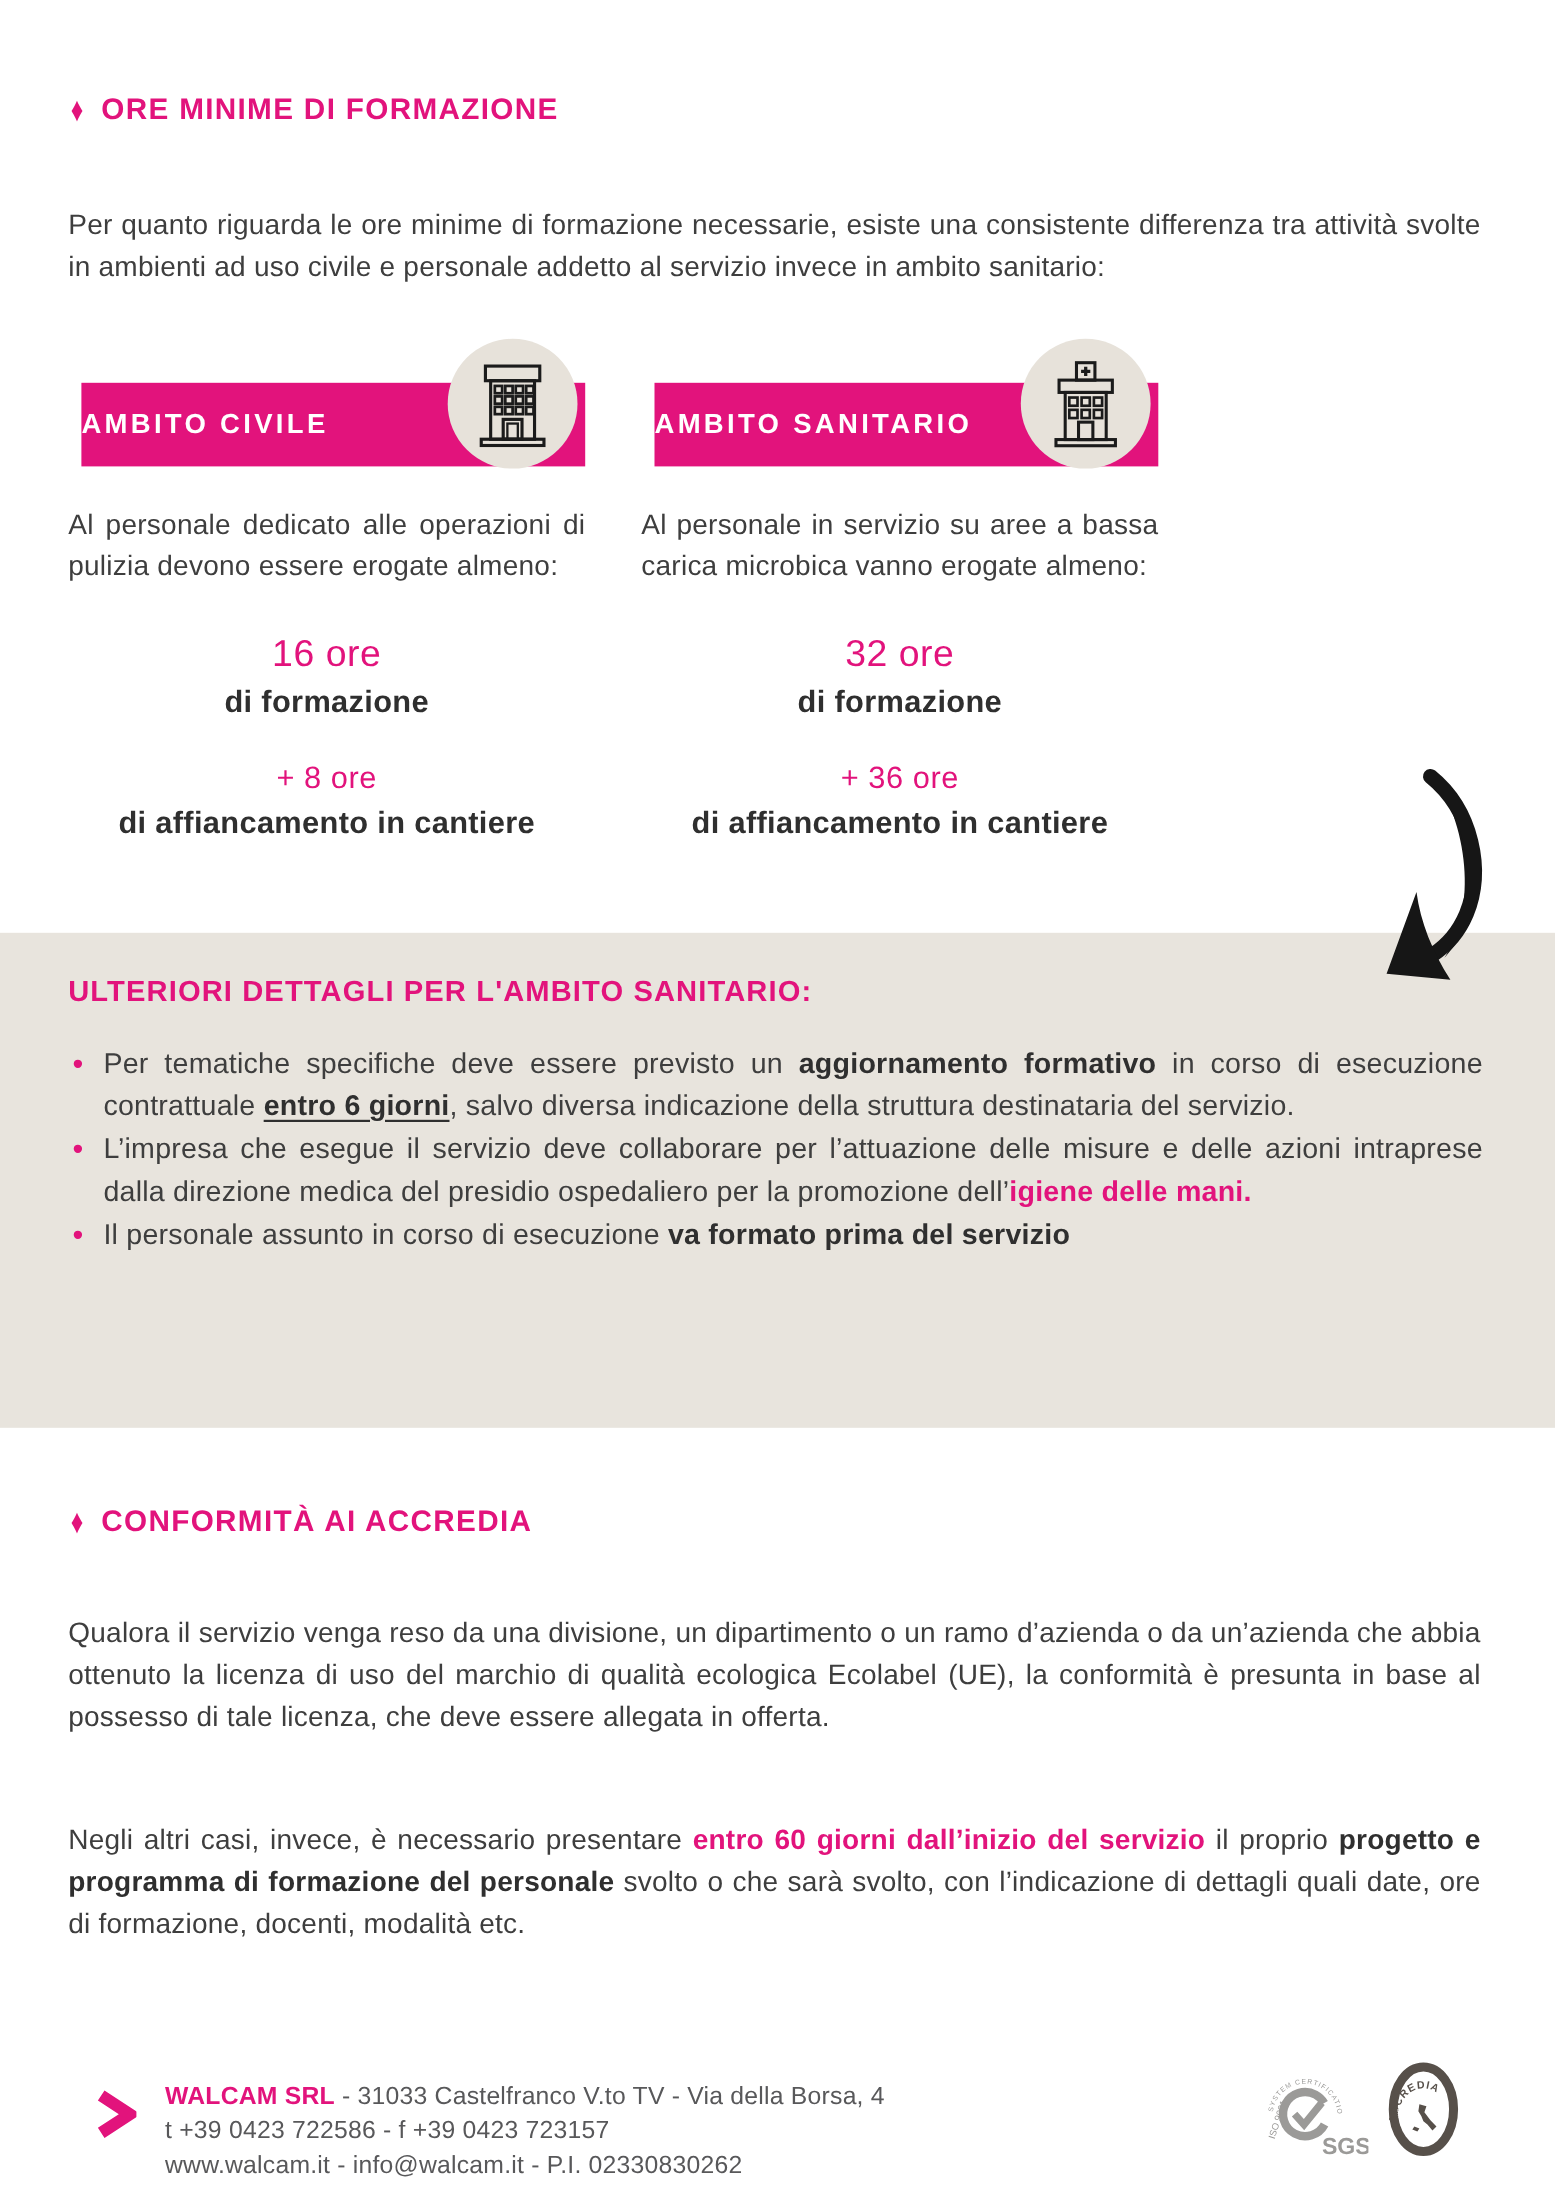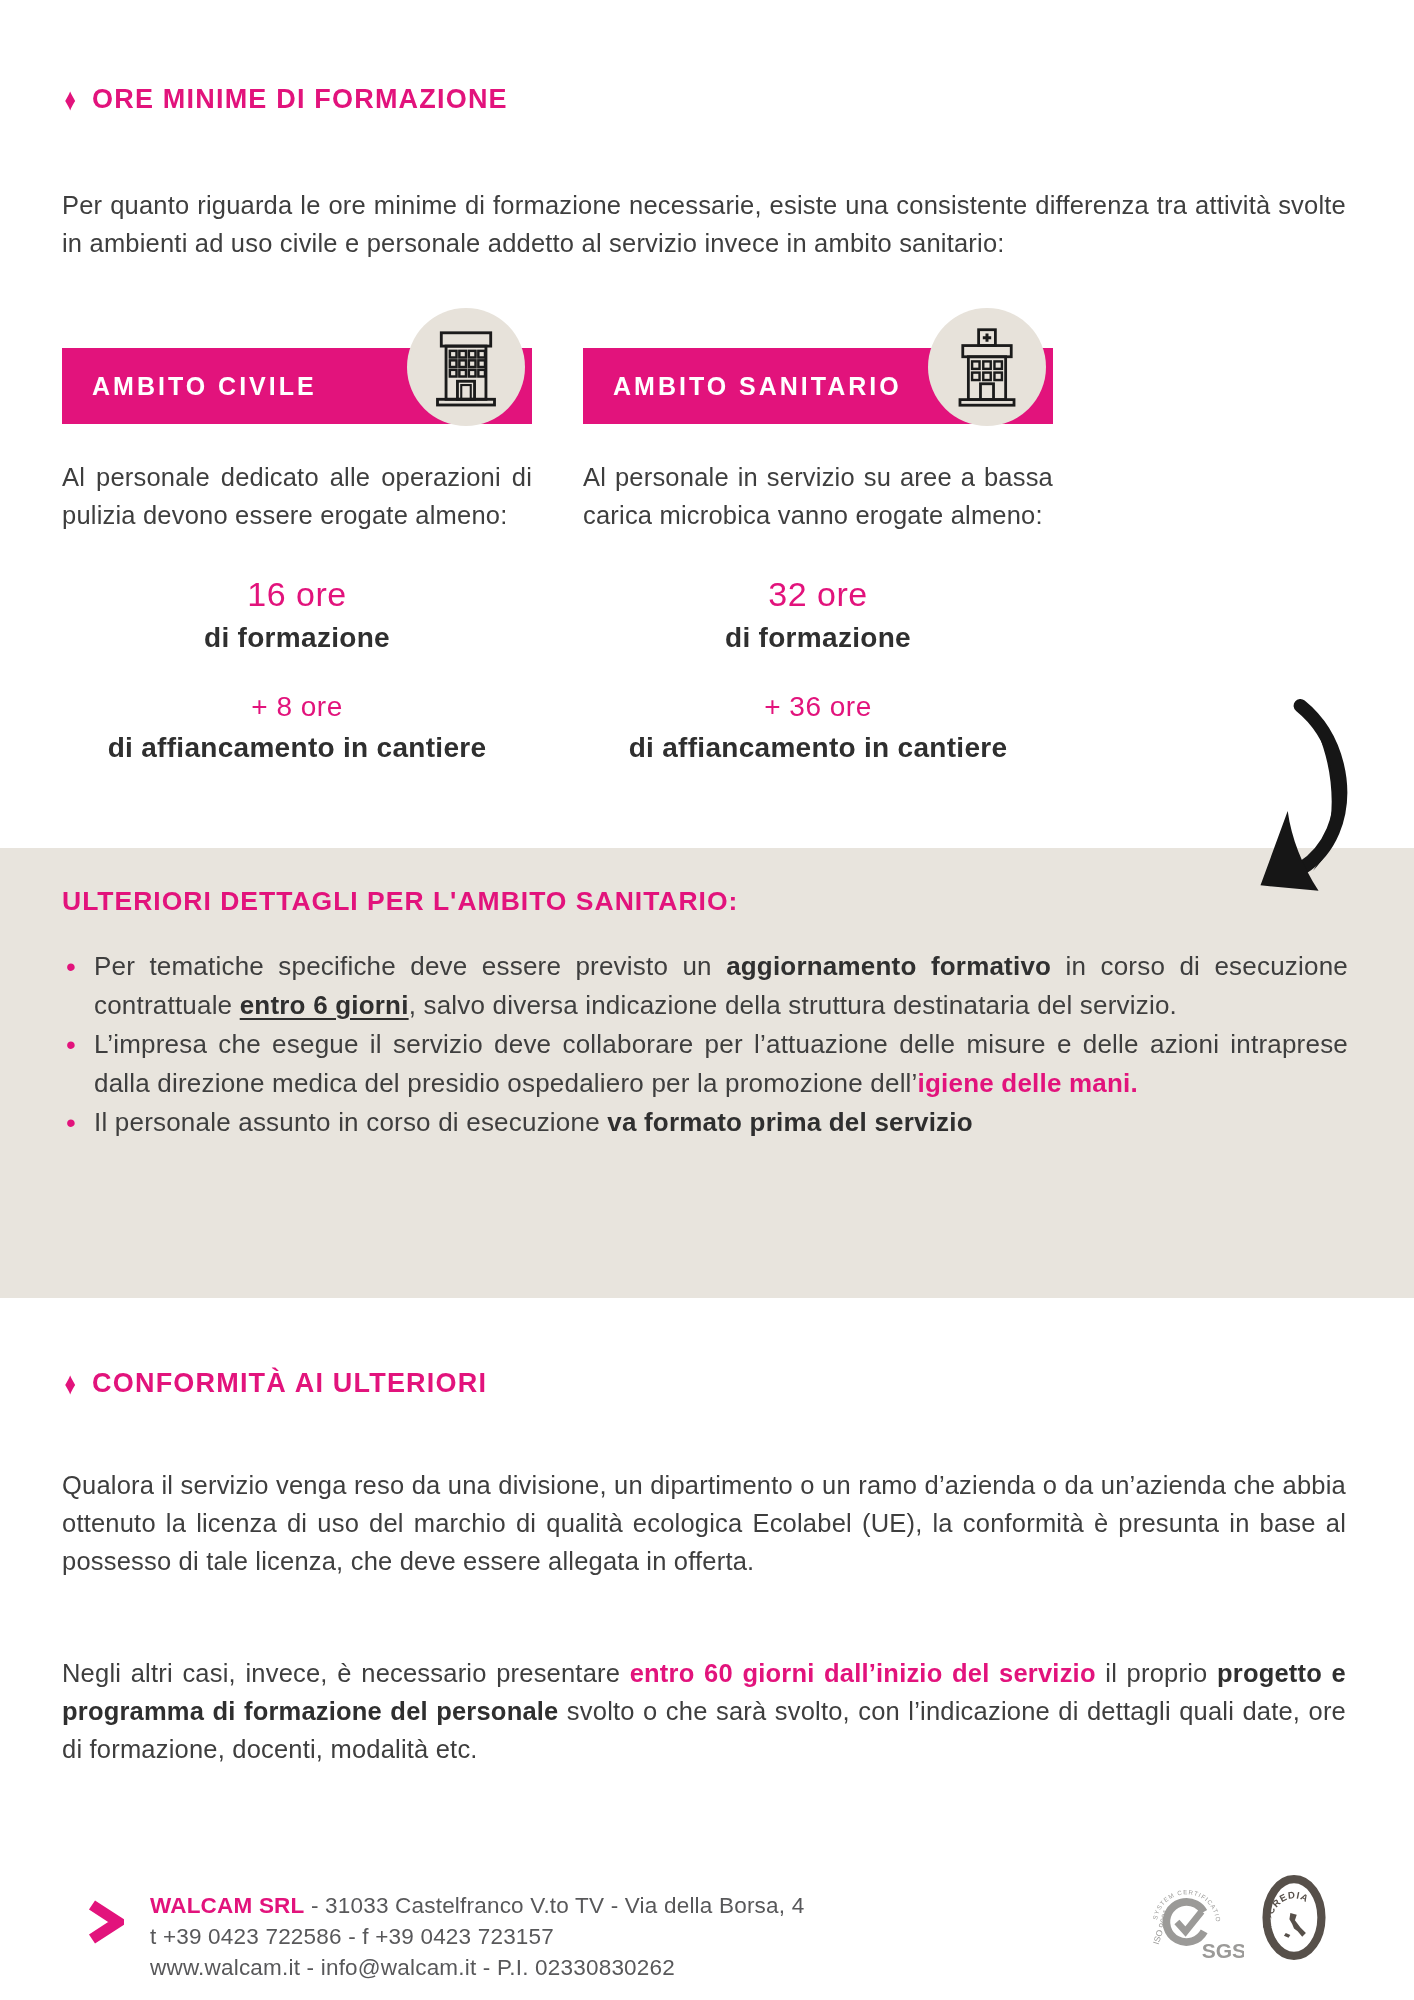--- a/index.html
+++ b/index.html
@@ -26,22 +26,22 @@
     font-size:25.5px;line-height:38px;color:var(--ink);
     text-align:justify;text-align-last:left;letter-spacing:.2px;
   }
   .intro{position:absolute;left:62px;top:160px;width:1284px;}
   
   .col{position:absolute;top:308px;width:470px;}
   .col-left{left:62px;}
   .col-right{left:583px;}
   .banner{
     margin-top:40px;height:76px;background:var(--accent);
-    display:flex;align-items:center;padding-left:30px;box-sizing:border-box;
-    color:#fff;font-weight:700;font-size:25px;letter-spacing:3px;white-space:nowrap;
+    display:flex;align-items:center;box-sizing:border-box;
+    color:#fff;font-weight:700;font-size:25px;letter-spacing:3px;white-space:nowrap;margin-left:12px;
   }
   .icon-circle{
     position:absolute;top:0;left:345px;width:118px;height:118px;border-radius:50%;
     background:var(--beige-circle);display:flex;align-items:center;justify-content:center;z-index:2;
   }
   .col-desc{margin-top:34px;}
   .hours{text-align:center;margin-top:38px;}
   .hours-main{font-size:34px;line-height:44px;color:var(--accent);letter-spacing:.5px;}
   .hours-label{font-size:28px;line-height:40px;font-weight:700;color:var(--dark);letter-spacing:.3px;margin-top:2px;}
   .hours-extra{font-size:28px;line-height:38px;color:var(--accent);margin-top:30px;letter-spacing:.5px;}
@@ -169,21 +169,21 @@
     <div class="details-title">ULTERIORI DETTAGLI PER L'AMBITO SANITARIO:</div>
     <ul>
       <li><span>Per tematiche specifiche deve essere previsto un </span><span class="b">aggiornamento formativo</span><span> in corso di esecuzione contrattuale </span><span class="bu">entro 6 giorni</span><span>, salvo diversa indicazione della struttura destinataria del servizio.</span></li>
       <li><span>L’impresa che esegue il servizio deve collaborare per l’attuazione delle misure e delle azioni intraprese dalla direzione medica del presidio ospedaliero per la promozione dell’</span><span class="pk">igiene delle mani.</span></li>
       <li><span>Il personale assunto in corso di esecuzione </span><span class="b">va formato prima del servizio</span></li>
     </ul>
   </div>
 
   <div class="sec-head" style="top:1368px;">
     <span class="diamond">♦</span>
-    <span>CONFORMITÀ AI ULTERIORI</span>
+    <span>CONFORMITÀ AI ACCREDIA</span>
   </div>
   <p class="p1 body-text">Qualora il servizio venga reso da una divisione, un dipartimento o un ramo d’azienda o da un’azienda che abbia ottenuto la licenza di uso del marchio di qualità ecologica Ecolabel (UE), la conformità è presunta in base al possesso di tale licenza, che deve essere allegata in offerta.</p>
   <p class="p2 body-text"><span>Negli altri casi, invece, è necessario presentare </span><span class="pk">entro 60 giorni dall’inizio del servizio</span><span> il proprio </span><span class="b">progetto e programma di formazione del personale</span><span> svolto o che sarà svolto, con l’indicazione di dettagli quali date, ore di formazione, docenti, modalità etc.</span></p>
 
   <svg class="footer-chevron" viewBox="0 0 36 44">
     <path d="M4,5 L30,22 L4,39" fill="none" stroke="#E2137C" stroke-width="11"></path>
   </svg>
   <div class="footer-text">
     <div><span class="company">WALCAM SRL</span><span> - 31033 Castelfranco V.to TV - Via della Borsa, 4</span></div>
     <div>t +39 0423 722586 - f +39 0423 723157</div>

